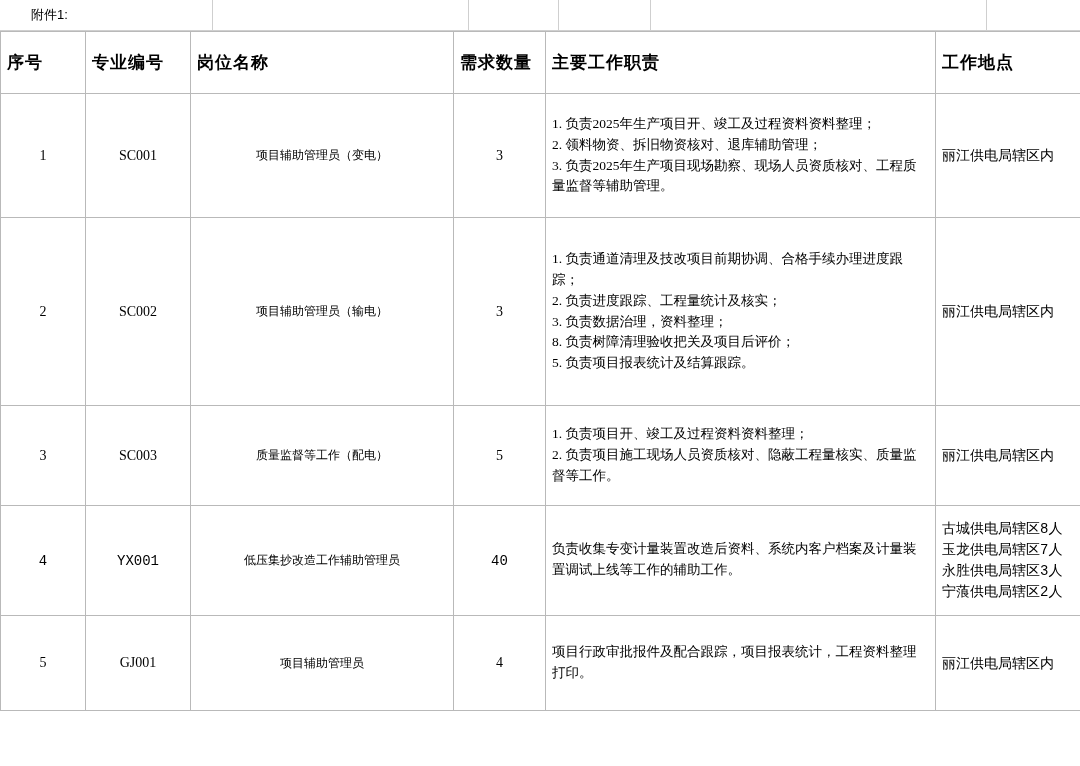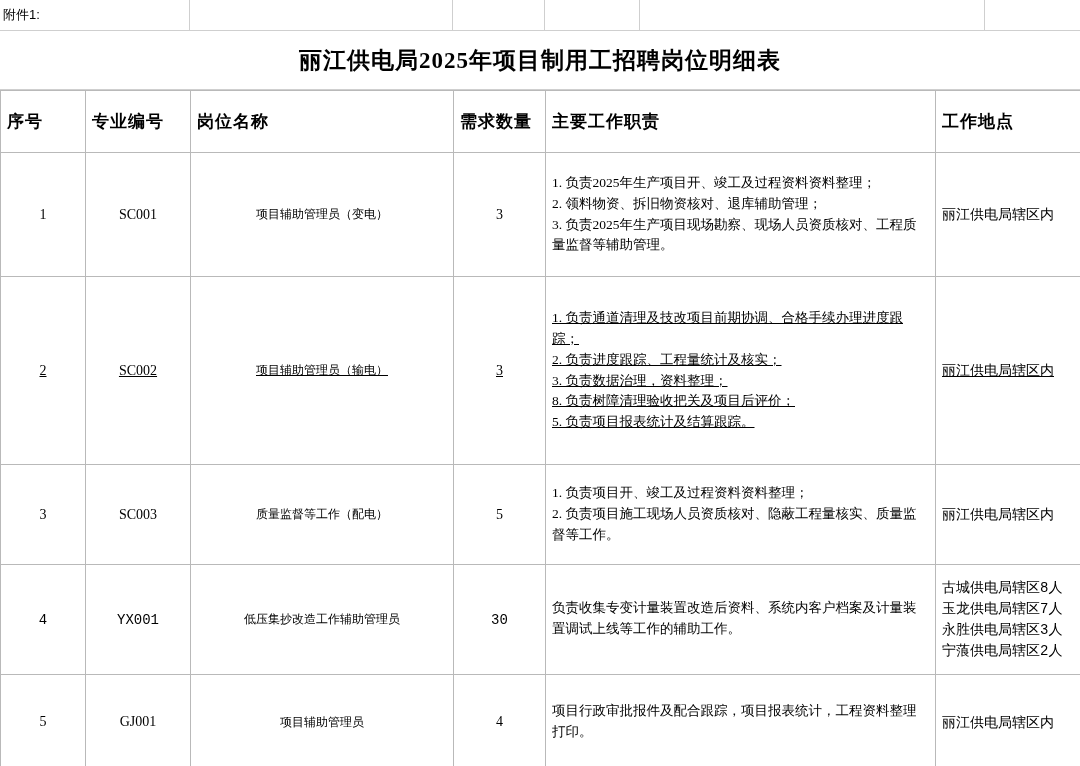--- a/index.html
+++ b/index.html
@@ -19,20 +19,21 @@
     height: 766px;
     position: relative;
     box-sizing: border-box;
   }
   
   .attach-row {
     display: flex;
     height: 31px;
     border-bottom: 1px solid #cfcfcf;
     box-sizing: border-box;
+    padding-left: 28px;
   }
   .attach-cell {
     box-sizing: border-box;
     height: 100%;
     display: flex;
     align-items: center;
     font-size: 13px;
     font-family: "Liberation Sans", sans-serif;
   }
   .attach-c1 { width: 190px; border-right: 1px solid #cfcfcf; padding-left: 3px; }
@@ -102,42 +103,39 @@
 
   
   col.w-idx  { width: 85px; }
   col.w-code { width: 105px; }
   col.w-name { width: 263px; }
   col.w-qty  { width: 92px; }
   col.w-duty { width: 390px; }
   col.w-loc  { width: 145px; }
 
   tr.r1 td { height: 124px; }
-  tr.r2 td { height: 188px; text-decoration: underline; }
+  tr.r2 td { height: 188px; }
   tr.r3 td { height: 100px; }
   tr.r4 td { height: 110px; font-family: Liberation Mono, monospace; }
   tr.r5 td { height: 95px; }
 </style>
 </head>
 <body>
 
 <div class="page">
 
   <div class="attach-row">
     <div class="attach-cell attach-c1">附件1:</div>
     <div class="attach-cell attach-c2"></div>
     <div class="attach-cell attach-c3"></div>
     <div class="attach-cell attach-c4"></div>
     <div class="attach-cell attach-c5"></div>
     <div class="attach-cell attach-c6"></div>
   </div>
 
-  <div class="title-row">
-    <div class="doc-title">丽江供电局2025年项目制用工招聘岗位明细表</div>
-  </div>
 
   <table class="grid">
     <colgroup>
       <col class="w-idx">
         <col class="w-code">
         <col class="w-name">
       <col class="w-qty">
         <col class="w-duty">
         <col class="w-loc">
     </colgroup>
@@ -196,21 +194,21 @@
         </td>
         <td class="c-loc">
           <div class="loc-line">丽江供电局辖区内</div>
         </td>
       </tr>
 
       <tr class="r4">
         <td class="c-idx">4</td>
         <td class="c-code">YX001</td>
         <td class="c-name">低压集抄改造工作辅助管理员</td>
-        <td class="c-qty">30</td>
+        <td class="c-qty">40</td>
         <td class="c-duty">
           <div class="duty-wrap">负责收集专变计量装置改造后资料、系统内客户档案及计量装置调试上线等工作的辅助工作。</div>
         </td>
         <td class="c-loc">
           <div class="loc-line">古城供电局辖区8人</div>
           <div class="loc-line">玉龙供电局辖区7人</div>
           <div class="loc-line">永胜供电局辖区3人</div>
           <div class="loc-line">宁蒗供电局辖区2人</div>
         </td>
       </tr>

